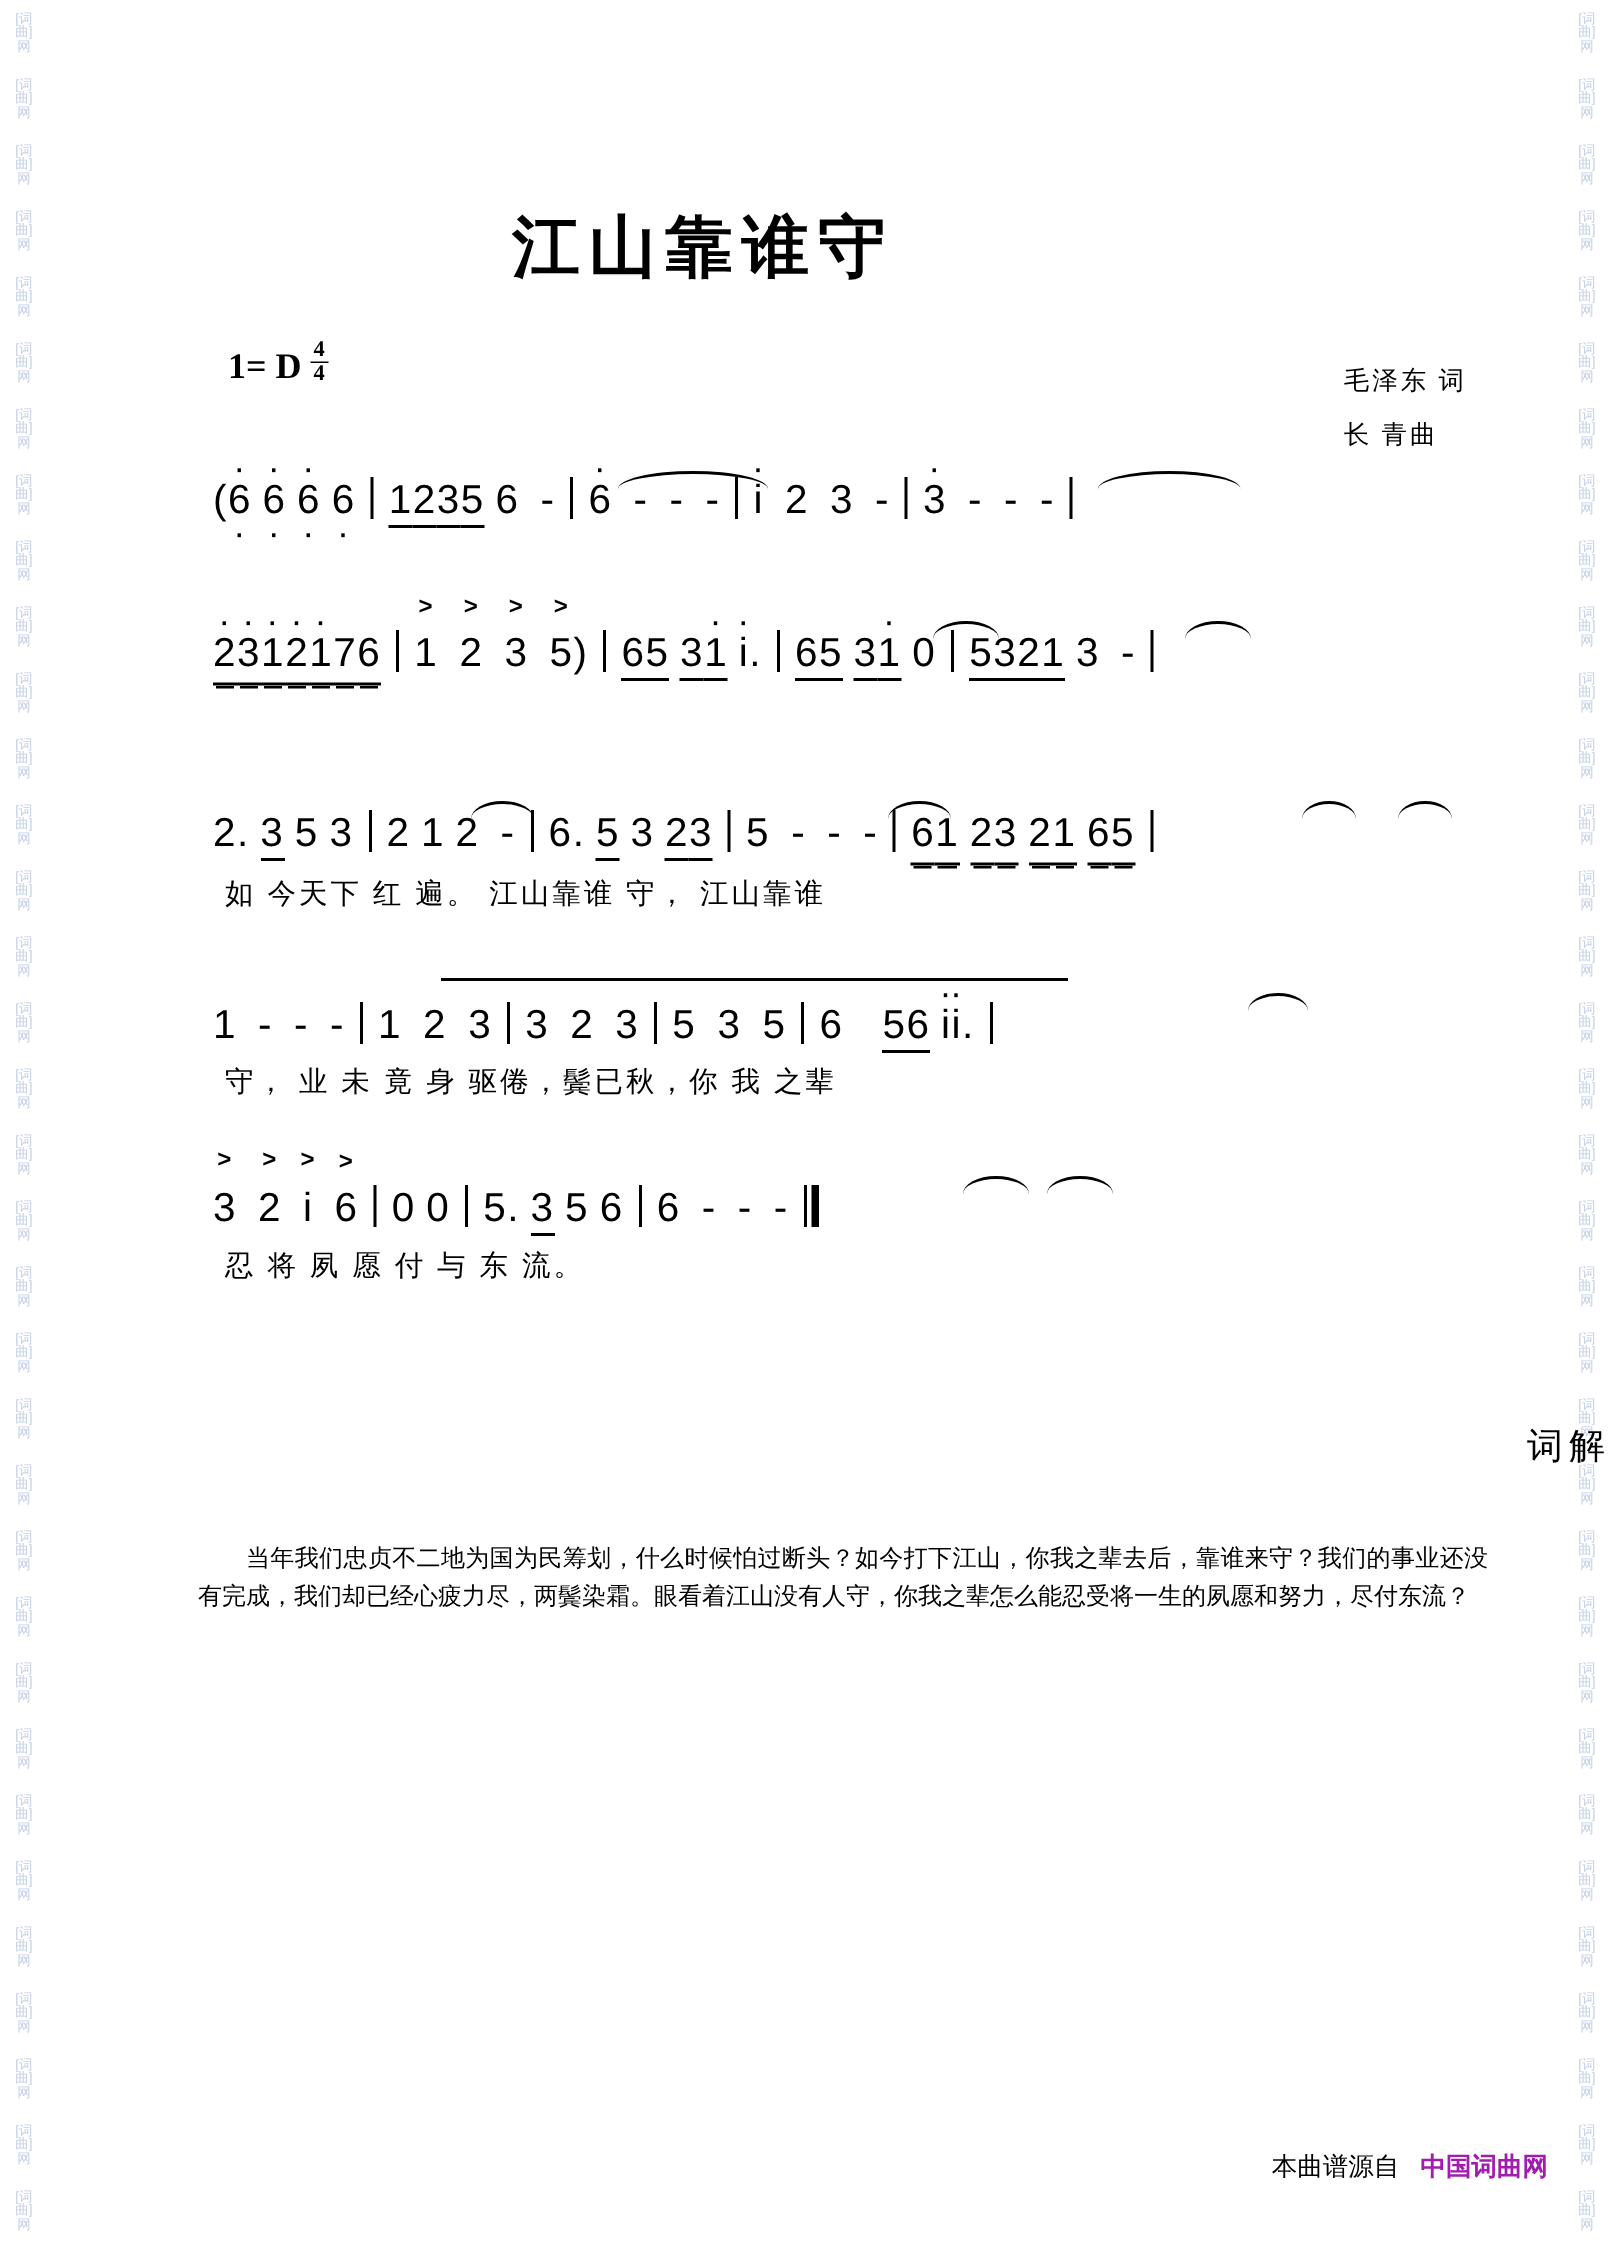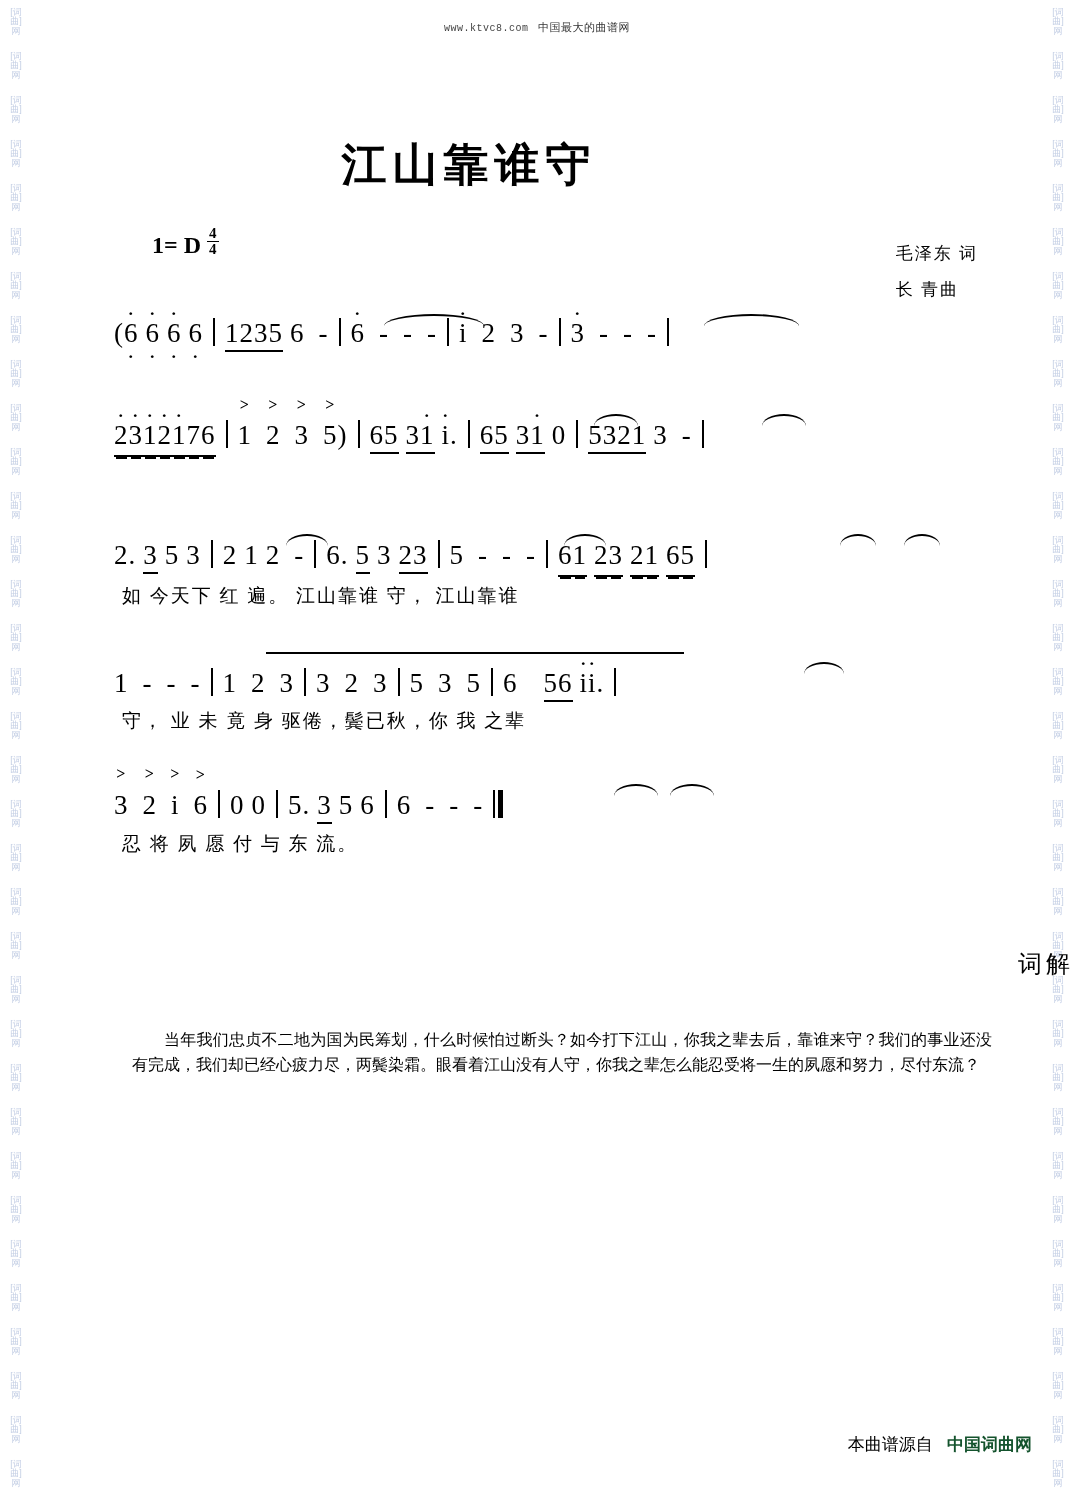--- a/index.html
+++ b/index.html
@@ -101,23 +101,23 @@
     text-align: left;
     font-size: 17px;
     font-family: "Liberation Serif", serif;
     line-height: 2.1;
   }
   .credits div { letter-spacing: 2px; }
 
   
   .staff {
     position: absolute;
-    left: 114px;
+    left: 142px;
     width: 830px;
-    font-family: Liberation Serif, serif;
+    font-family: Liberation Sans, sans-serif;
   }
   .notes {
     font-size: 27px;
     letter-spacing: 1px;
     white-space: nowrap;
     font-weight: 500;
   }
   .lyrics {
     font-size: 19px;
     letter-spacing: 2px;
@@ -203,21 +203,21 @@
   .cijie-body p { margin: 0; text-indent: 2em; }
 
   .footer {
     position: absolute;
     right: 42px;
     bottom: 42px;
     font-size: 17px;
     font-family: "Liberation Serif", serif;
     white-space: nowrap;
   }
-  .footer .brand { color: #14532d; margin-left: 10px; font-weight: bold; }
+  .footer .brand { color: #a21caf; margin-left: 10px; font-weight: bold; }
 </style>
 </head>
 <body>
 
 <div class="page">
 
   <div class="wm-col left" id="wm-left">
       <div class="wm-cell">
         <span>[词</span>
         <span>曲]</span>
@@ -555,24 +555,20 @@
         <span>曲]</span>
         <span>网</span>
       </div>
       <div class="wm-cell">
         <span>[词</span>
         <span>曲]</span>
         <span>网</span>
       </div>
     </div>
 
-  <div class="site-top">
-    <span class="url">www.ktvc8.com</span>
-    <span class="cn">中国最大的曲谱网</span>
-  </div>
 
   <div class="title">江山靠谁守</div>
 
   <div class="keysig">
     <span>1= D</span>
     <span class="frac">
       <span class="num">4</span>
       <span class="den">4</span>
     </span>
   </div>

